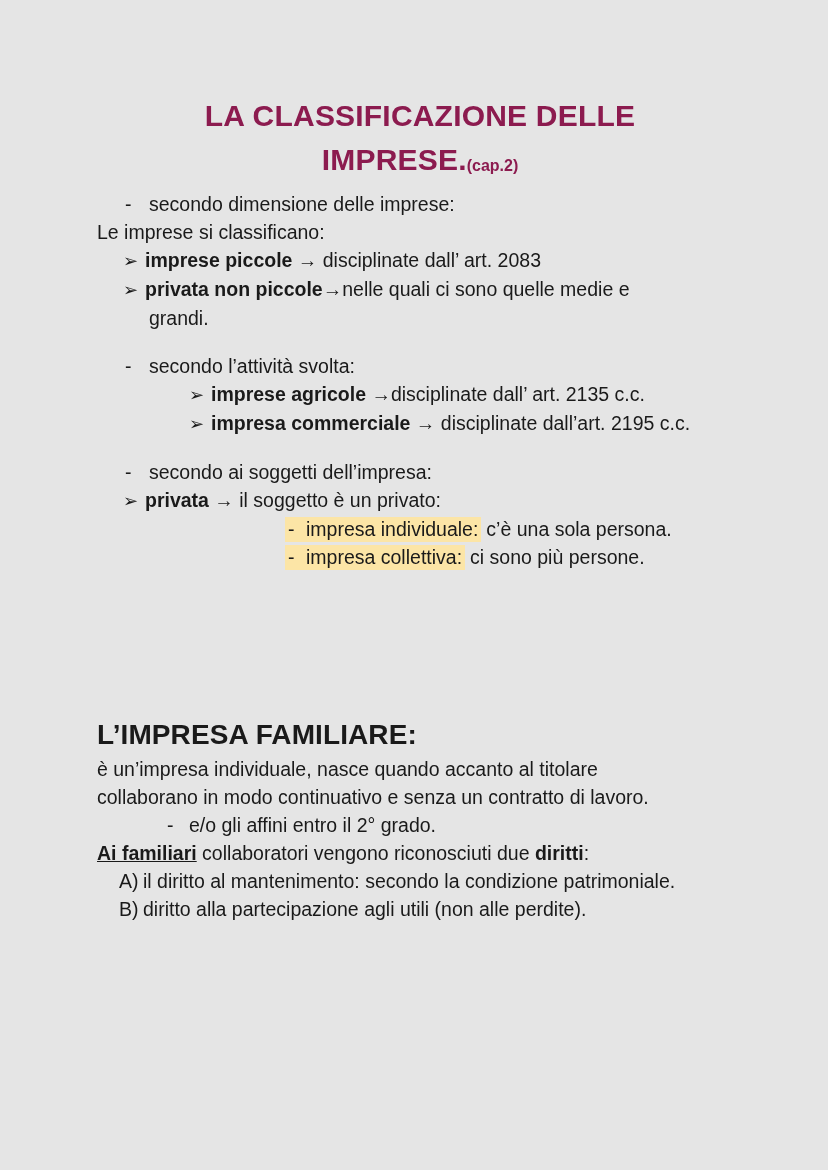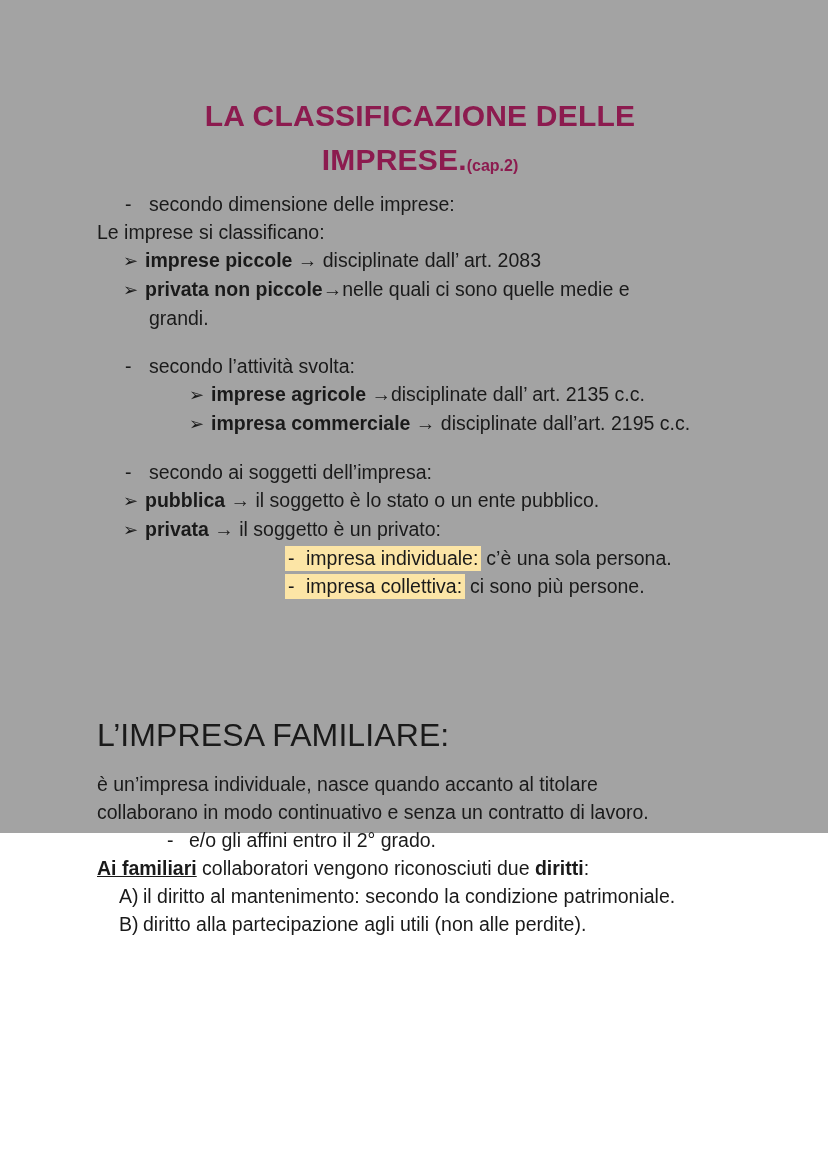--- a/index.html
+++ b/index.html
@@ -13,22 +13,22 @@
     height: 1170px;
     font-family: "Liberation Sans", sans-serif;
     color: #1a1a1a;
     -webkit-font-smoothing: antialiased;
     overflow: hidden;
   }
 
   .page {
     position: relative;
     width: 828px;
-    height: 833px;
-    background: #a3a3a3;
+    height: 1170px;
+    background: #e5e5e5;
   }
 
   
   .title-block {
     position: absolute;
     left: 100px;
     top: 98px;
     width: 640px;
     text-align: center;
   }
@@ -110,25 +110,25 @@
   
   .section2 {
     position: absolute;
     left: 97px;
     top: 720px;
     width: 700px;
     font-size: 19.5px;
     line-height: 28px;
   }
   .heading2 {
-    font-size: 32px;
-    font-weight: normal;
+    font-size: 28px;
+    font-weight: bold;
     line-height: 30px;
     letter-spacing: 0.1px;
-    margin-bottom: 20px;
+    margin-bottom: 5px;
   }
   .para-line {
     white-space: nowrap;
   }
   .sub-dash {
     margin-left: 70px;
     white-space: nowrap;
   }
   .sub-dash .dash { width: 22px; }
   .u-bold {
@@ -170,21 +170,20 @@
     <div class="line ind-dash"><span class="dash">-</span><span>secondo l’attività svolta:</span></div>
 
     <div class="line ind-arrow-2"><span class="arrow-bullet">➢</span><b>imprese agricole</b><span> →disciplinate dall’ art. 2135 c.c.</span></div>
 
     <div class="line ind-arrow-2"><span class="arrow-bullet">➢</span><b>impresa commerciale</b><span> → disciplinate dall’art. 2195 c.c.</span></div>
 
     <div class="gap-md"></div>
 
     <div class="line ind-dash"><span class="dash">-</span><span>secondo ai soggetti dell’impresa:</span></div>
 
-    <div class="line ind-arrow-1"><span class="arrow-bullet">➢</span><b>pubblica</b><span> → il soggetto è lo stato o un ente pubblico.</span></div>
 
     <div class="line ind-arrow-1"><span class="arrow-bullet">➢</span><b>privata</b><span> → il soggetto è un privato:</span></div>
 
     <div class="hl-block">
       <div class="hl-row"><span class="hl"><span class="hl-dash">-</span><span>impresa individuale:</span></span><span class="after-hl">c’è una sola persona.</span></div>
 
 
       <div class="hl-row"><span class="hl"><span class="hl-dash">-</span><span>impresa collettiva:</span></span><span class="after-hl">ci sono più persone.</span></div>
     </div>
 

